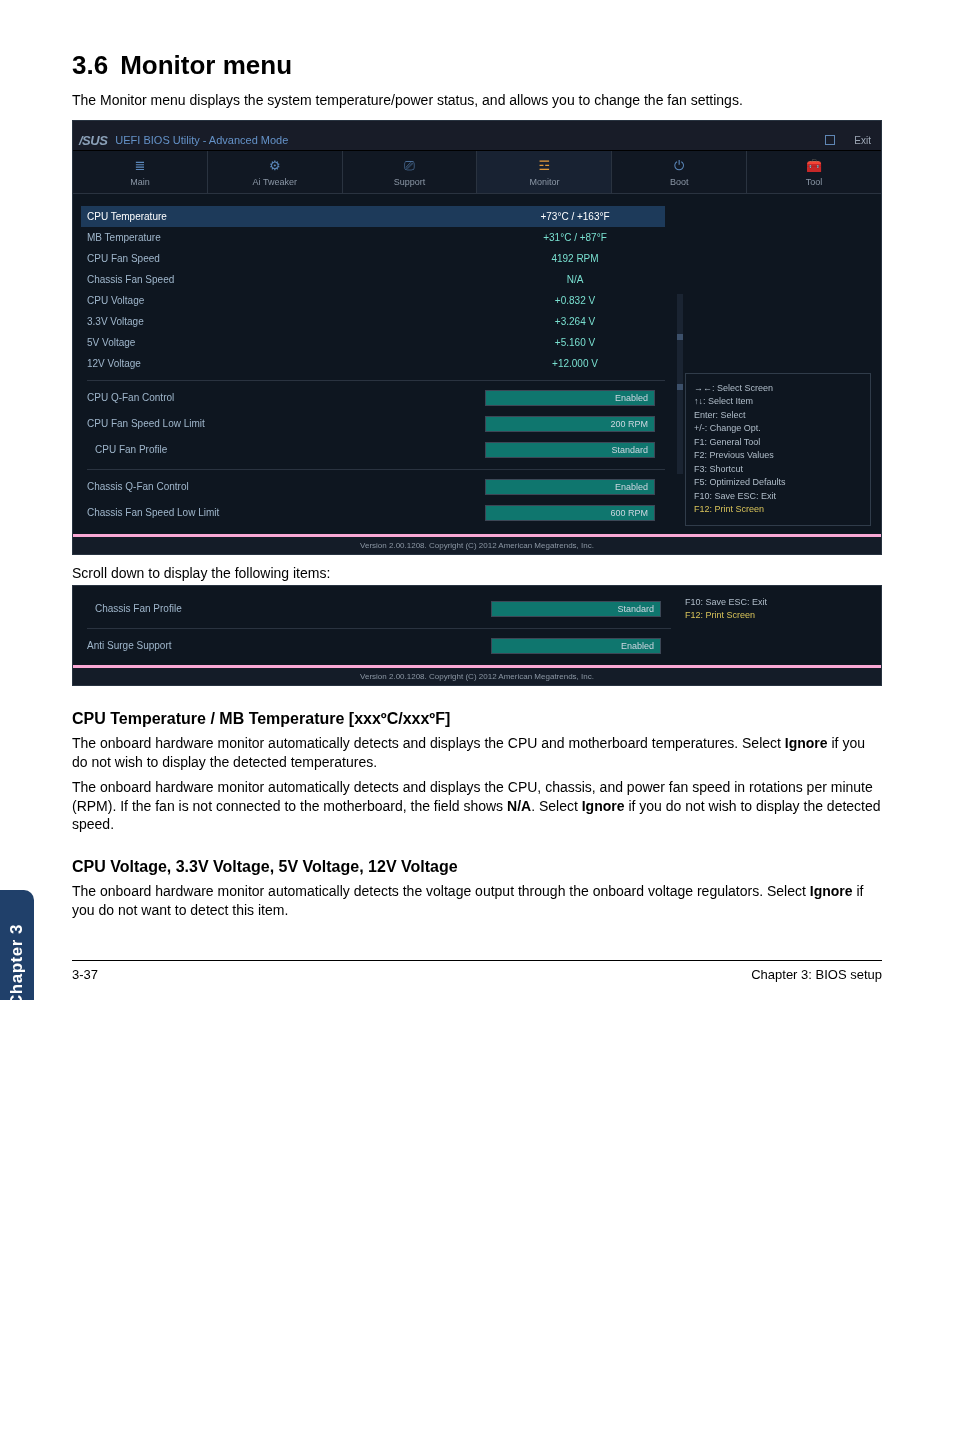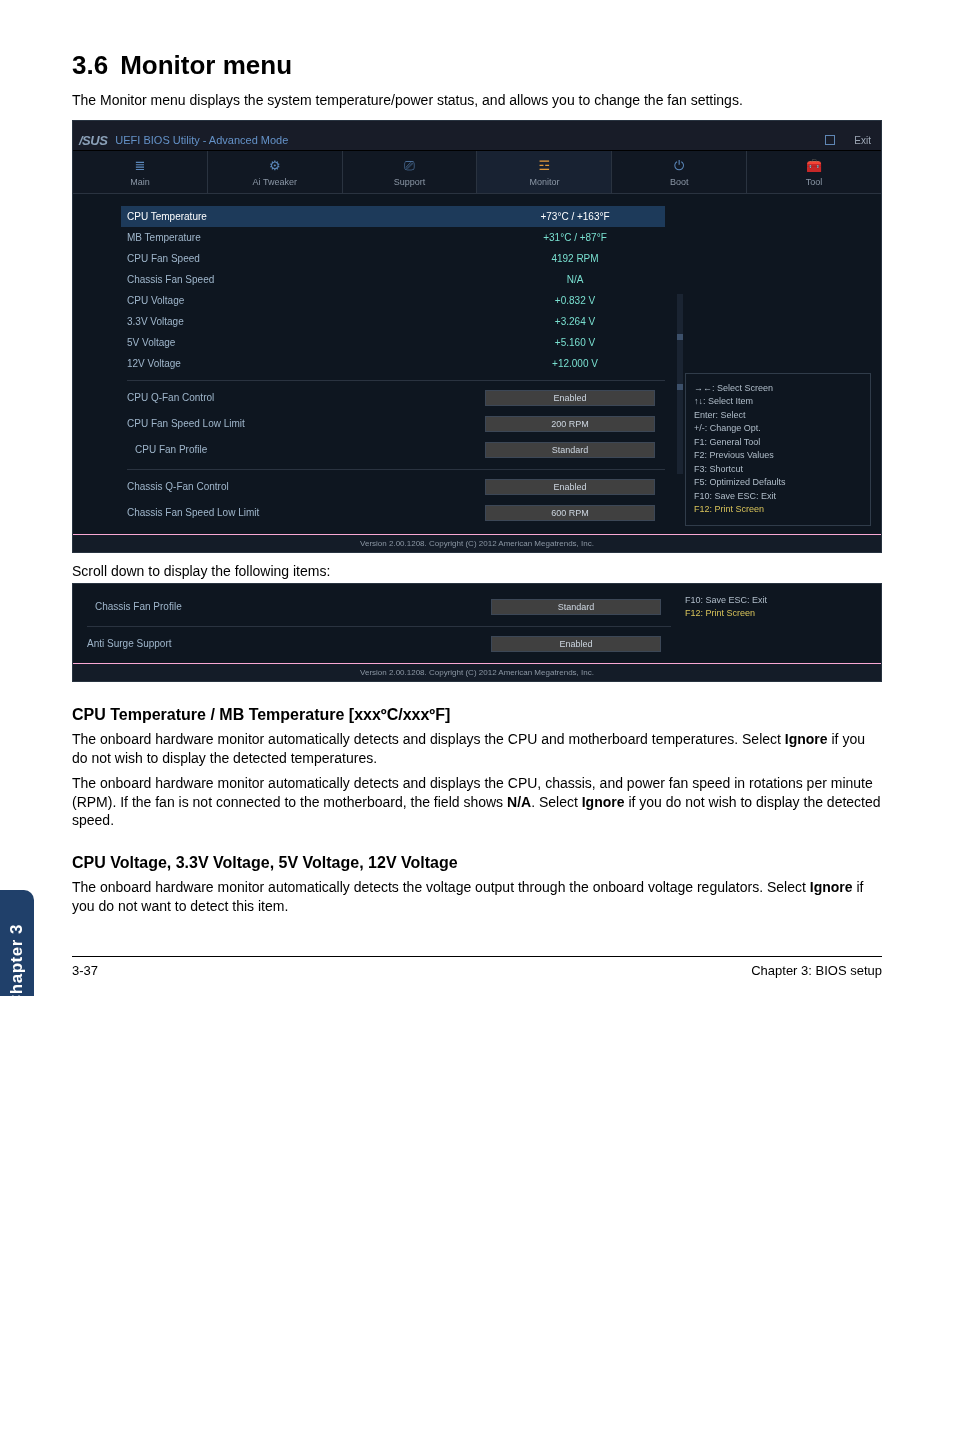--- a/index.html
+++ b/index.html
@@ -116,24 +116,24 @@
   .bios-row.selected .label { color: #fff; }
   .bios-row.selected { background: #1d3a5a; padding-left:6px; margin-left:-6px;}
   .teal { color: #79e0d0; }
   .val-plain {
     width: 180px;
     text-align: center;
     color: #79e0d0;
   }
   .val-box {
     width: 170px;
-    background: #404040;
+    background: #0f766e;
     border: 1px solid #3c4756;
     padding: 2px 6px;
-    text-align: center;
+    text-align: right;
     color: #cdd6e0;
     font-size: 9px;
     margin-right: 10px;
   }
   .bios-sep {
     height: 1px;
     background: #2a3340;
     margin: 6px 0 4px 0;
   }
   .scroll-track {
@@ -162,25 +162,24 @@
     color: #b0bdc9;
     margin-top: auto;
   }
   .help-box .gold { color: #d8c35a; }
   .bios-footer {
     text-align: center;
     padding: 4px 0 4px 0;
     font-size: 8px;
     color: #8b96a3;
     background: #141c28;
-    border-top: 1px solid #f9a8d4;
+    border-top: 3px solid #f9a8d4;
   }
   .bios-flex-area {
     display:flex;
-    margin-left:40px;
   }
   .middle-col {
     width: 6px;
     position: relative;
   }
 
   
   .bios2 {
     background: #0e1620;
     border: 1px solid #283340;

